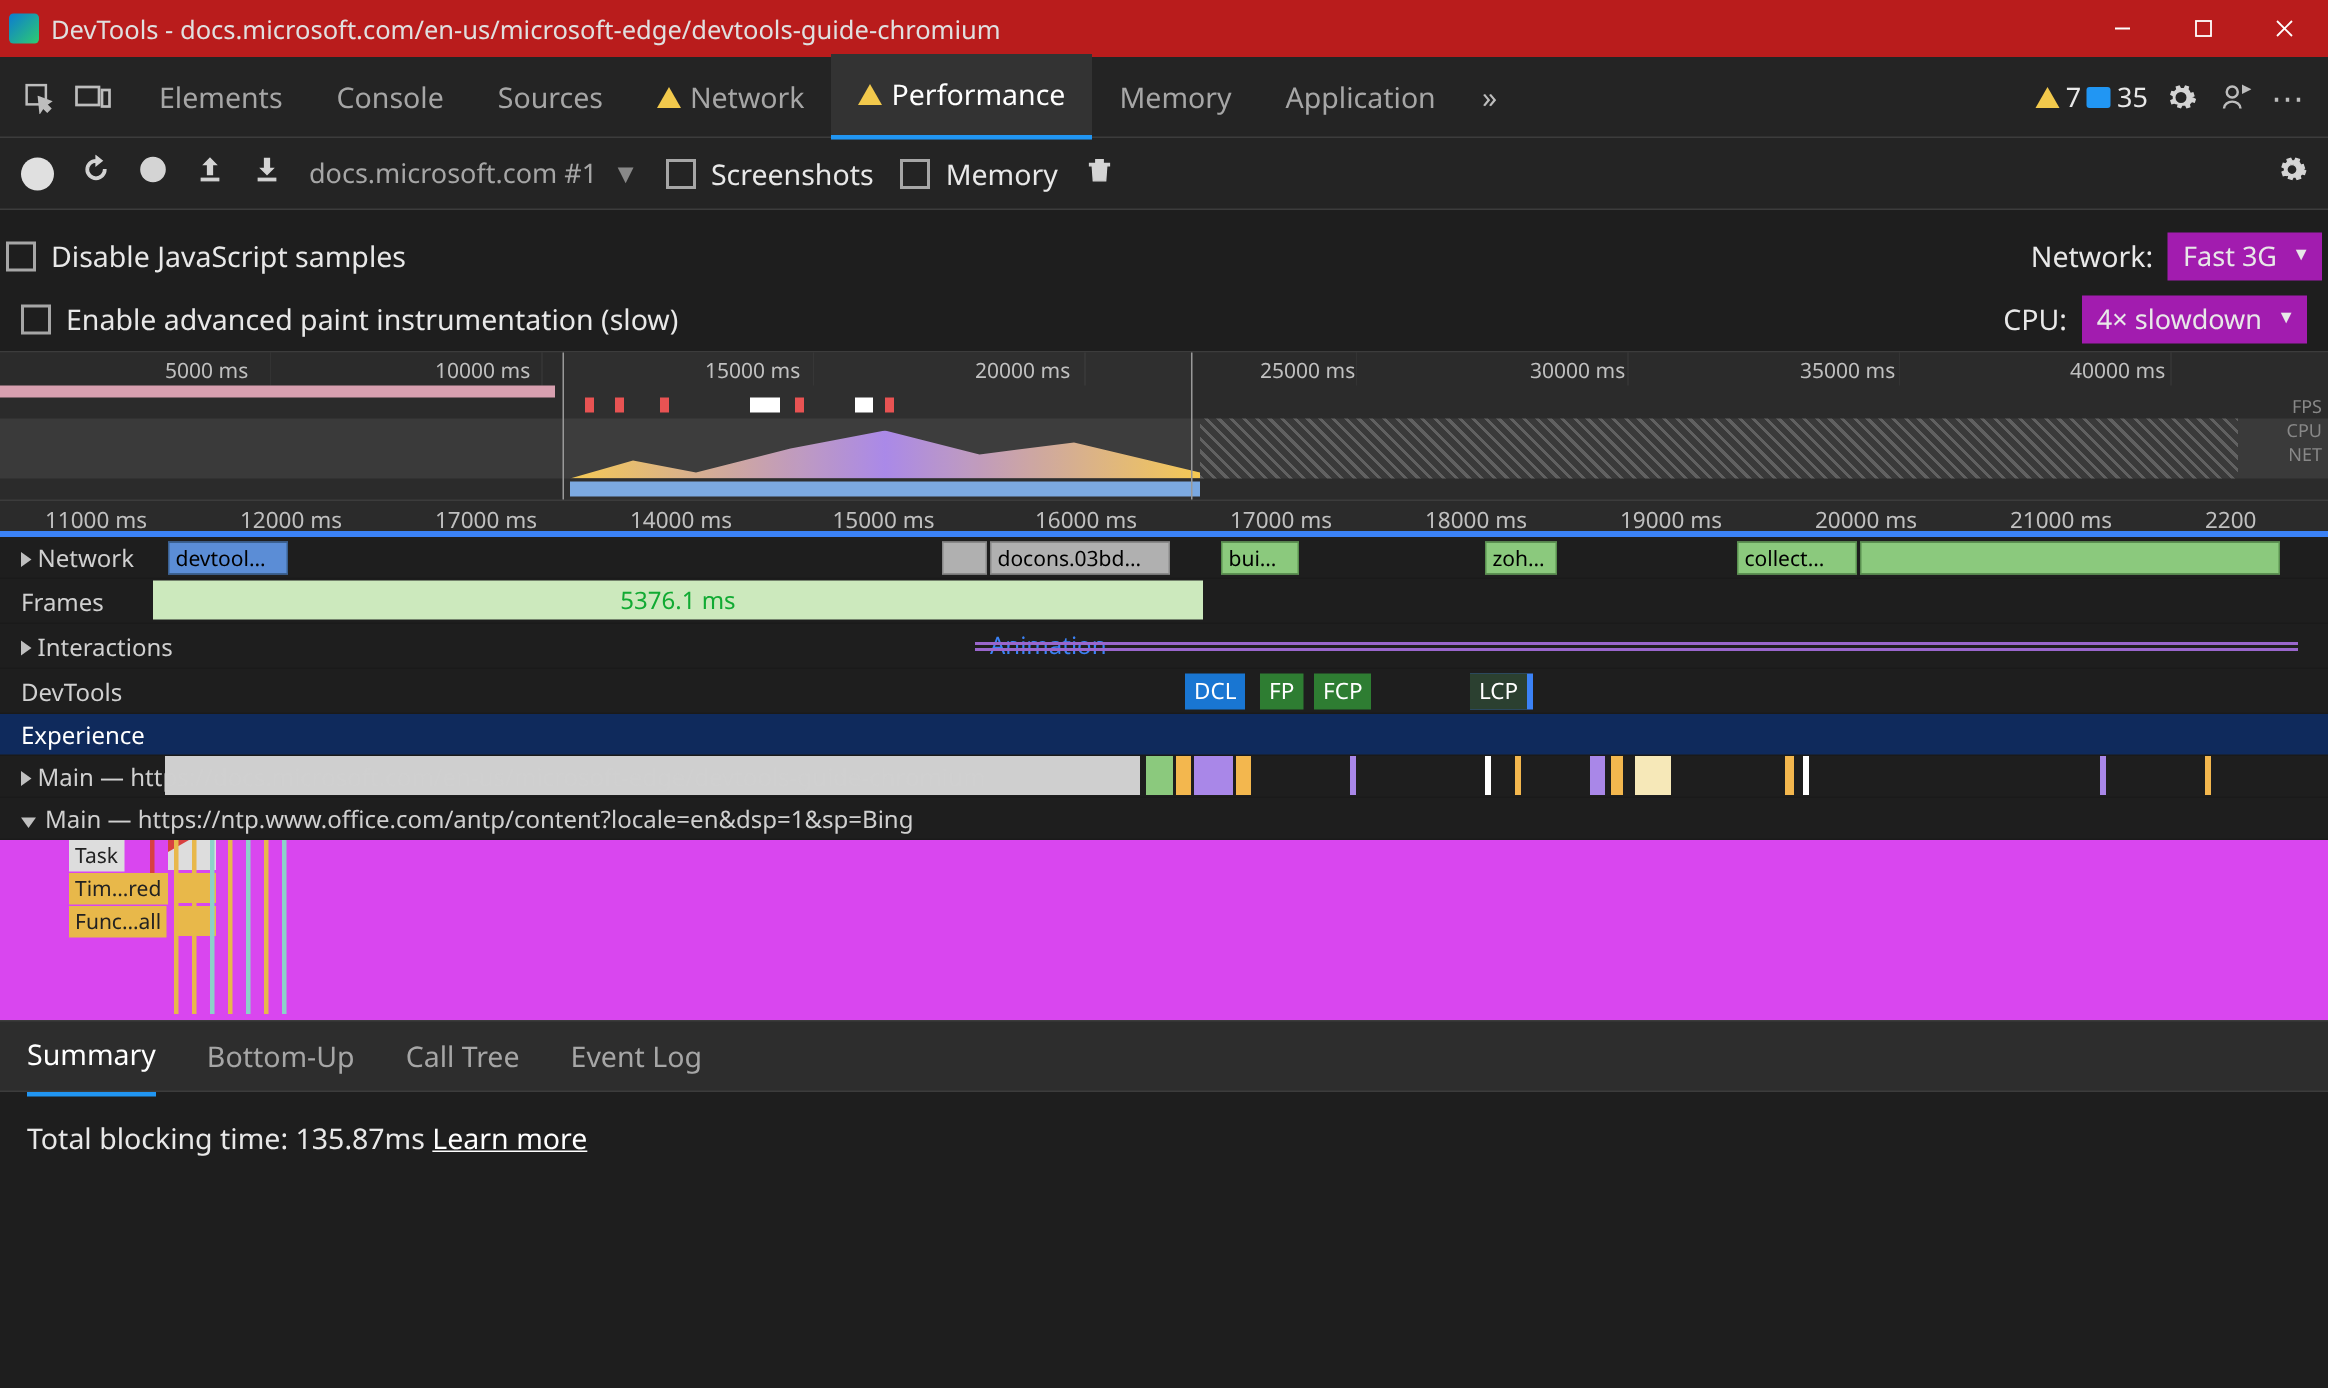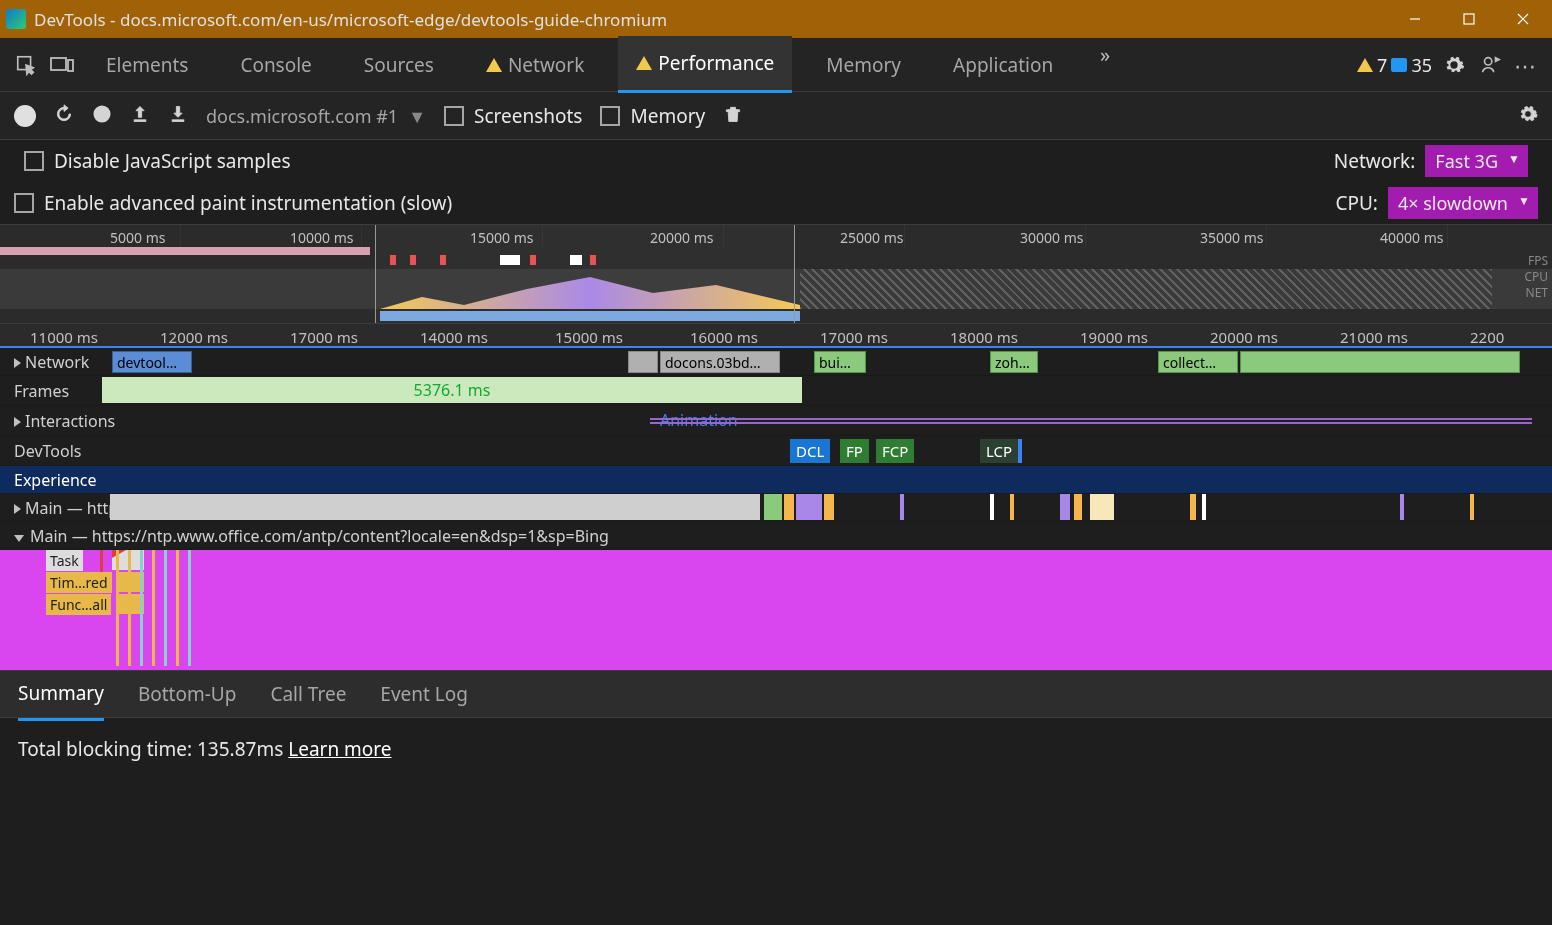--- a/index.html
+++ b/index.html
@@ -7,21 +7,21 @@
   font-family: "Segoe UI", system-ui, sans-serif;
   background: #1e1e1e;
   color: #e8e8e8;
   width: 1552px;
   height: 925px;
   overflow: hidden;
   font-size: 14px;
 }
 .titlebar {
   height: 38px;
-  background: #a16207;
+  background: #b91c1c;
   display: flex;
   align-items: center;
   padding: 0 6px;
   gap: 8px;
 }
 .titlebar .app-icon {
   width: 20px; height: 20px;
   background: linear-gradient(135deg, #0c7bd1, #2ecc71);
   border-radius: 3px;
 }
@@ -40,21 +40,21 @@
   align-items: center;
   border-bottom: 1px solid #3c3c3c;
   padding: 0 8px;
   gap: 0;
 }
 .toolbtn {
   width: 36px; height: 36px;
   display: flex; align-items: center; justify-content: center;
   color: #bdbdbd;
 }
-.tabs { display: flex; gap: 16px; margin-left: 8px; }
+.tabs { display: flex; gap: 0; align-items: center; margin-left: 8px; }
 .tab {
   padding: 14px 18px;
   font-size: 19px;
   color: #a6a6a6;
   display: flex; align-items: center; gap: 6px;
   position: relative;
 }
 .tab.active {
   background: #333333;
   color: #fff;
@@ -97,23 +97,24 @@
   border: 2px solid #a6a6a6;
   display: inline-block;
 }
 .cb-label { font-size: 19px; color: #e8e8e8; display: flex; align-items: center; gap: 10px; }
 .gear-red svg { stroke: #ff4444; fill: #ff4444; }
 
 .options-row {
   height: 42px;
   display: flex;
   align-items: center;
-  padding: 0 24px;
+  padding: 0 4px;
   gap: 30px;
   font-size: 19px;
+  margin-top: 10px;
 }
 .options-right { margin-left: auto; display: flex; align-items: center; gap: 10px; }
 .select-box {
   background: #a21caf;
   padding: 4px 30px 4px 10px;
   position: relative;
   font-size: 18px;
 }
 .select-box::after {
   content: "▼"; position: absolute; right: 8px; top: 5px; font-size: 12px;
@@ -155,21 +156,21 @@
 .ov-hatch {
   position: absolute; left: 800px; right: 60px; top: 44px; height: 40px;
   background: repeating-linear-gradient(45deg, #888 0, #888 2px, transparent 2px, transparent 6px);
   opacity: .5;
 }
 .ov-net { position: absolute; bottom: 2px; left: 380px; width: 420px; height: 10px; background: #7aa8e0; }
 .ov-labels { position: absolute; right: 4px; top: 28px; font-size: 12px; color: #888; text-align: right; line-height: 16px; }
 
 .ruler2 {
   height: 24px; position: relative; background: #2b2b2b;
-  border-bottom: 2px solid #3b82f6;
+  border-bottom: 4px solid #3b82f6;
 }
 .ruler2 span { position: absolute; font-size: 15px; color: #c0c0c0; top: 3px; }
 
 .track {
   display: flex; align-items: center; height: 28px;
   border-bottom: 1px solid #1a1a1a;
   position: relative;
   font-size: 16px;
 }
 .track-h { color: #d0d0d0; padding-left: 14px; width: 100%; }

